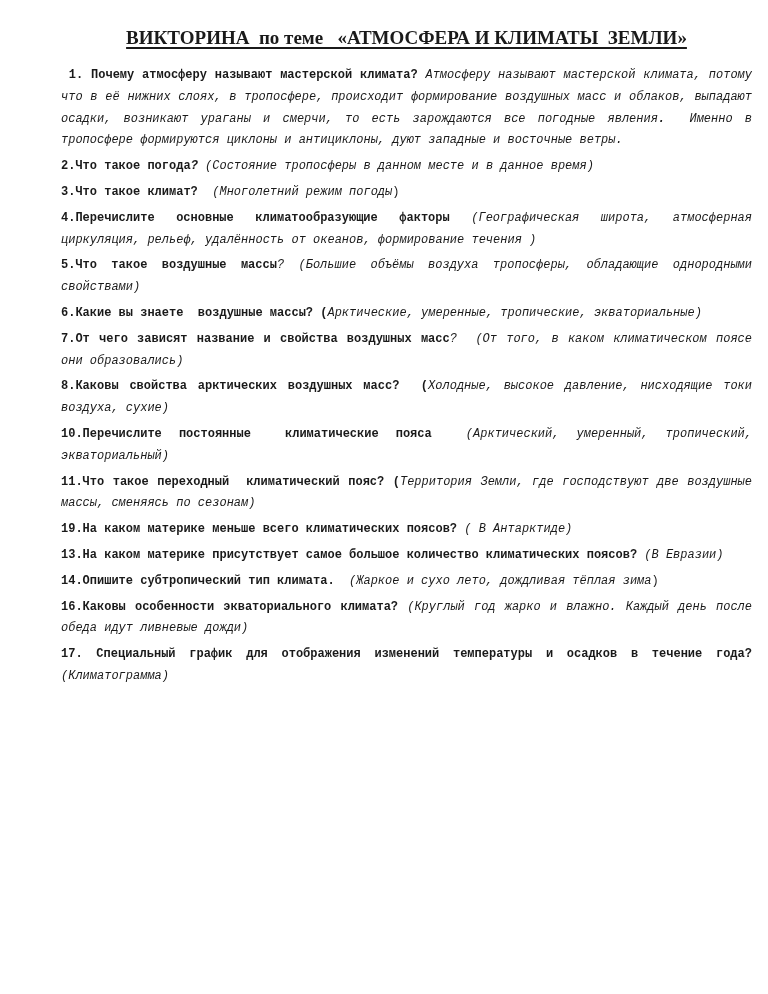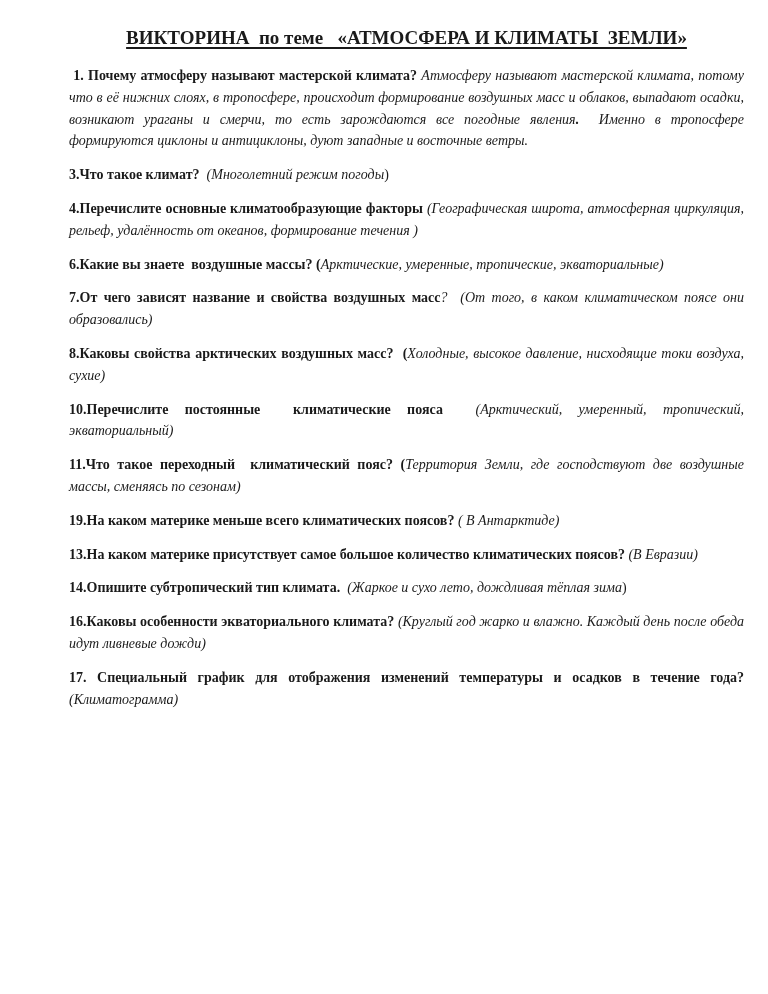--- a/index.html
+++ b/index.html
@@ -26,40 +26,43 @@
     font-weight: bold;
     font-size: 19px;
     line-height: 25px;
     margin: 0 0 15px 0;
     text-decoration: underline;
     text-decoration-thickness: 2px;
     text-underline-offset: 3px;
     white-space: pre-wrap;
   }
   .doc-body p.para {
-    margin: 12px;
-    font-size: 14px;
+    margin: 4px;
+    font-size: 12px;
     line-height: 21.8px;
     text-align: justify;
     white-space: pre-wrap;
+    font-family: Liberation Mono, monospace;
   }
   .run-b  { font-weight: bold; }
   .run-i  { font-style: italic; }
   .run-bi { font-weight: bold; font-style: italic; }
   .run-r  { font-weight: normal; font-style: normal; }
 </style>
 </head>
 <body>
 
 <div class="page">
   <h1 class="doc-title">ВИКТОРИНА  по теме   «АТМОСФЕРА И КЛИМАТЫ  ЗЕМЛИ»</h1>
   <div class="doc-body">
       <p class="para"><span class="run-b"> 1. Почему атмосферу называют мастерской климата? </span><span class="run-i">Атмосферу называют мастерской климата, потому что в её нижних слоях, в тропосфере, происходит формирование воздушных масс и облаков, выпадают осадки, возникают ураганы и смерчи, то есть зарождаются все погодные явления</span><span class="run-bi">.</span><span class="run-i">  Именно в тропосфере формируются циклоны и антициклоны, дуют западные и восточные ветры.</span></p>
+      <p class="para"><span class="run-b">2.Что такое погода</span><span class="run-bi">?</span><span class="run-i"> (Состояние тропосферы в данном месте и в данное время)</span></p>
       <p class="para"><span class="run-b">3.Что такое климат?  </span><span class="run-i">(Многолетний режим погоды</span><span class="run-r">)</span></p>
       <p class="para"><span class="run-b">4.Перечислите основные климатообразующие факторы </span><span class="run-i">(Географическая широта, атмосферная циркуляция, рельеф, удалённость от океанов, формирование течения )</span></p>
+      <p class="para"><span class="run-b">5.Что такое воздушные массы</span><span class="run-i">? (Большие объёмы воздуха тропосферы, обладающие однородными свойствами)</span></p>
       <p class="para"><span class="run-b">6.Какие вы знаете  воздушные массы? (</span><span class="run-i">Арктические, умеренные, тропические, экваториальные)</span></p>
       <p class="para"><span class="run-b">7.От чего зависят название и свойства воздушных масс</span><span class="run-i">?  (От того, в каком климатическом поясе они образовались)</span></p>
       <p class="para"><span class="run-b">8.Каковы свойства арктических воздушных масс?  (</span><span class="run-i">Холодные, высокое давление, нисходящие токи воздуха, сухие)</span></p>
       <p class="para"><span class="run-b">10.Перечислите постоянные  климатические пояса  </span><span class="run-i">(Арктический, умеренный, тропический, экваториальный)</span></p>
       <p class="para"><span class="run-b">11.Что такое переходный  климатический пояс? (</span><span class="run-i">Территория Земли, где господствуют две воздушные массы, сменяясь по сезонам)</span></p>
       <p class="para"><span class="run-b">19.На каком материке меньше всего климатических поясов? </span><span class="run-i">( В Антарктиде)</span></p>
       <p class="para"><span class="run-b">13.На каком материке присутствует самое большое количество климатических поясов? </span><span class="run-i">(В Евразии)</span></p>
       <p class="para"><span class="run-b">14.Опишите субтропический тип климата.  </span><span class="run-i">(Жаркое и сухо лето, дождливая тёплая зима</span><span class="run-r">)</span></p>
       <p class="para"><span class="run-b">16.Каковы особенности экваториального климата? </span><span class="run-i">(Круглый год жарко и влажно. Каждый день после обеда идут ливневые дожди)</span></p>
       <p class="para"><span class="run-b">17. Специальный график для отображения изменений температуры и осадков в течение года? </span><span class="run-i">(Климатограмма)</span></p>

